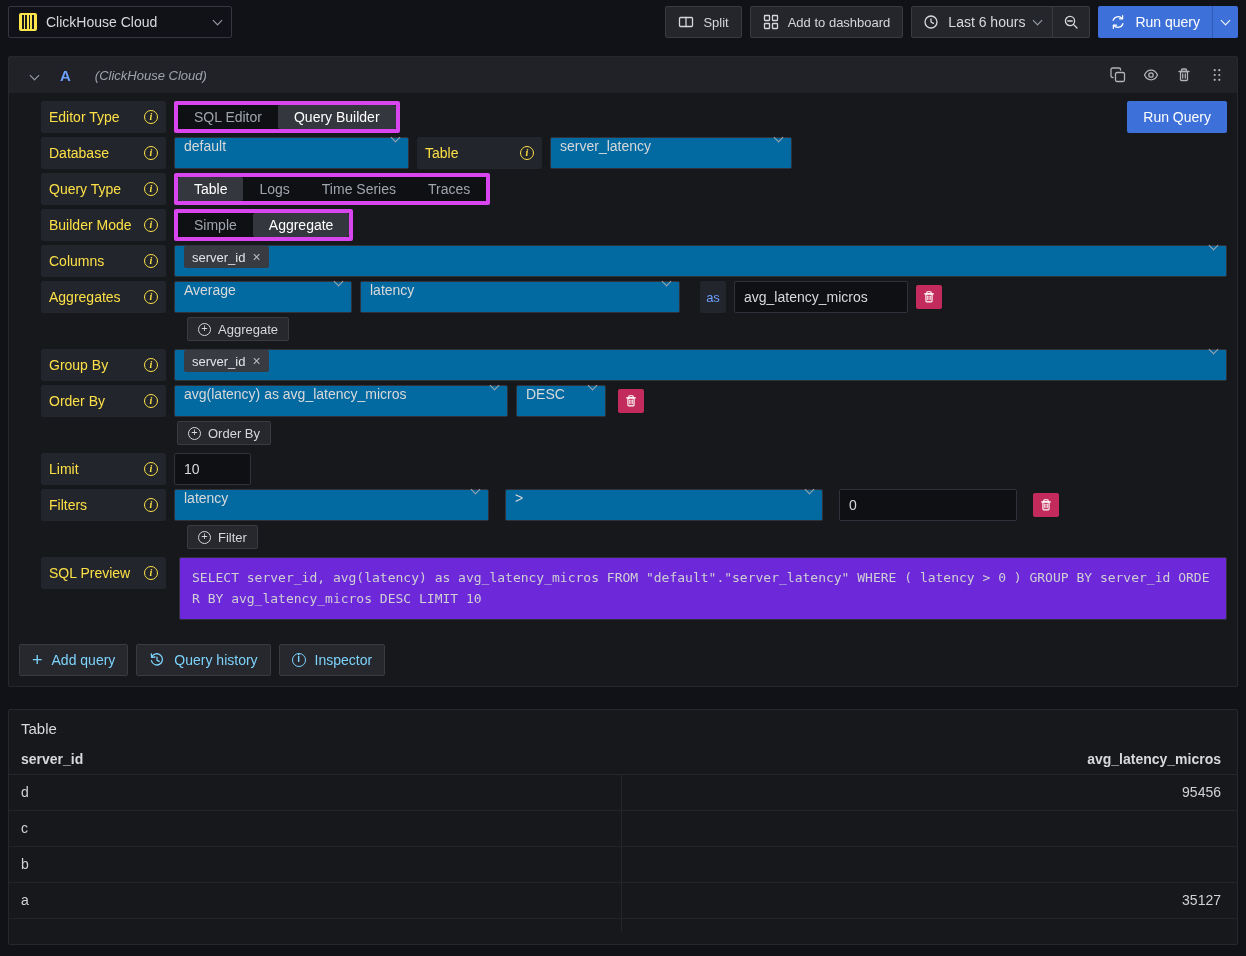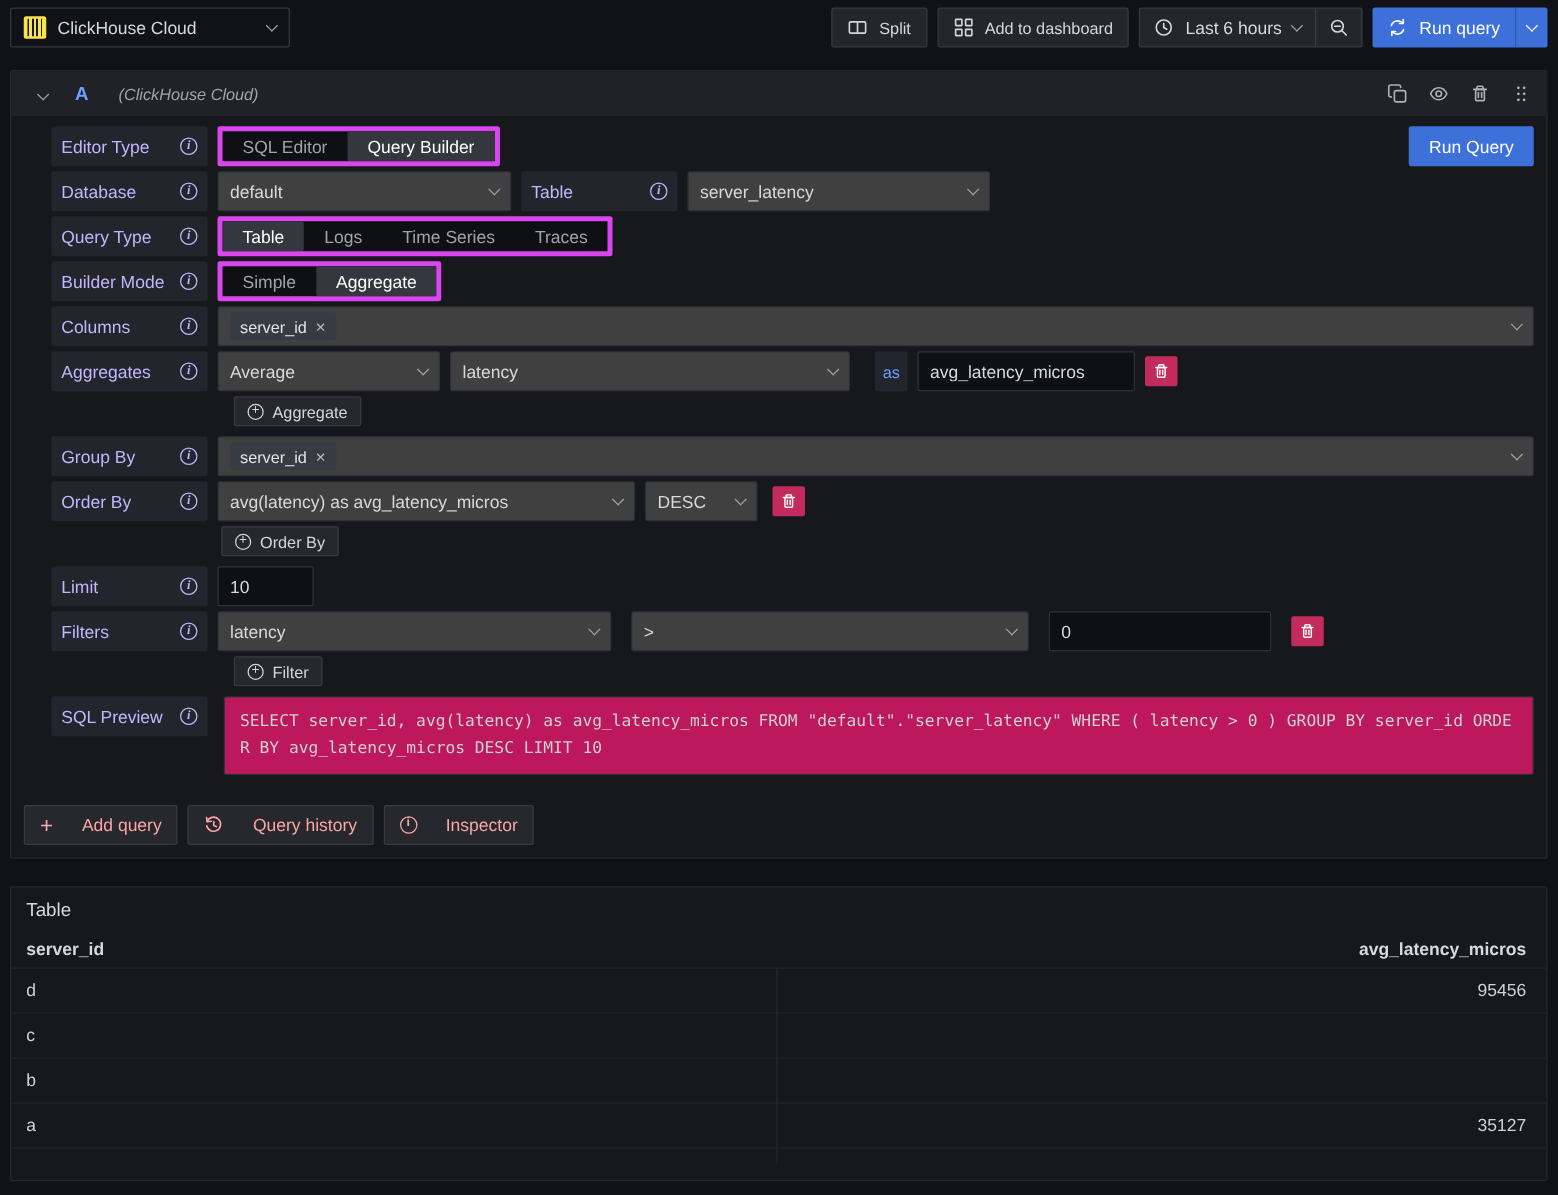--- a/index.html
+++ b/index.html
@@ -69,26 +69,26 @@
   .qds { color:#9fa5ad; font-style:italic; font-size:13px; margin-left:24px; }
   .qheader-icons { margin-left:auto; display:flex; align-items:center; gap:17px; color:#b0b3b8; }
   .qheader-icons .icon { cursor:pointer; }
 
   
   .qbody { padding:8px 10px 6px 32px; }
   .qrow { display:flex; align-items:center; gap:8px; margin-bottom:4px; }
   .qrow-sub { display:flex; margin:2px 0 8px; padding-left:146px; }
   .qlabel {
     width:125px; min-width:125px; height:32px; background:#22252b; border-radius:2px;
-    color:#c4b5fd; font-weight:500; display:flex; align-items:center;
+    color:#fde047; font-weight:500; display:flex; align-items:center;
     justify-content:space-between; padding:0 8px;
   }
   .field {
-    height:32px; background:#404040; border:1px solid #2f323a; border-radius:2px;
-    display:flex; align-items:center; gap:24px; padding:0 9px; color:#d8d9da;
+    height:32px; background:#0369a1; border:1px solid #2f323a; border-radius:2px;
+    display:flex; gap:24px; padding:0 9px; color:#d8d9da;
   }
   .select { justify-content:space-between; cursor:pointer; }
   .grow { flex:1; }
   .field-input {
     height:32px; background:#0f1014; border:1px solid #2f323a; border-radius:2px;
     padding:0 9px; color:#d8d9da; font-size:14px; font-family:inherit; outline:none;
   }
   .toggle-group { height:32px; display:flex; align-items:stretch; background:#0f1014; border:4px solid #d946ef; border-radius:2px; overflow:hidden; }
   .tg-item { display:flex; align-items:center; padding:0 16px; color:#9fa5ad; font-weight:500; cursor:pointer; white-space:nowrap; }
   .tg-item.active { background:#34373d; color:#fff; border-radius:2px; }
@@ -98,30 +98,30 @@
   .sub-btn {
     height:24px; display:inline-flex; align-items:center; gap:7px; padding:0 10px;
     background:#26282d; border:1px solid #393b40; border-radius:2px;
     color:#d5d7db; font-size:13px; font-weight:500; cursor:pointer;
   }
   .btn-primary {
     height:32px; padding:0 16px; background:#3d71d9; border:none; border-radius:2px;
     color:#fff; font-size:14px; font-weight:500; cursor:pointer; margin-left:auto;
   }
   .sql-box {
-    flex:1; min-height:54px; background:#be185d; border:1px solid #2f323a; border-radius:2px;
+    flex:1; min-height:54px; background:#6d28d9; border:1px solid #2f323a; border-radius:2px;
     padding:9px 12px; font-family:"DejaVu Sans Mono", monospace; font-size:13px;
     line-height:1.65; color:#ced0d4; word-break:break-all;
   }
   .qrow-sql { align-items:flex-start; margin-top:8px; }
   .qfooter { display:flex; gap:8px; padding:14px 10px 10px; }
   .ftr-btn {
-    height:32px; display:flex; align-items:center; gap:23px; padding:14px 12px;
+    height:32px; display:flex; align-items:center; gap:9px; padding:14px 12px;
     background:#26282d; border:1px solid #393b40; border-radius:2px;
-    color:#fca5a5; font-weight:500; font-size:14px; cursor:pointer;
+    color:#7dd3fc; font-weight:500; font-size:14px; cursor:pointer;
   }
 
   
   .table-panel { margin-top:22px; height:236px; position:relative; }
   .tp-title { padding:10px 12px 8px; font-size:15px; font-weight:500; color:#d8d9da; }
   .tp-grid { position:relative; }
   .tp-head { display:flex; height:30px; align-items:center; border-bottom:1px solid #24262c; font-weight:600; color:#d8d9da; }
   .tp-col1 { width:612px; min-width:612px; padding-left:12px; }
   .tp-col2 { flex:1; text-align:right; padding-right:16px; }
   .tp-row { display:flex; height:36px; align-items:center; border-bottom:1px solid #222428; color:#d0d2d6; cursor:default; }

